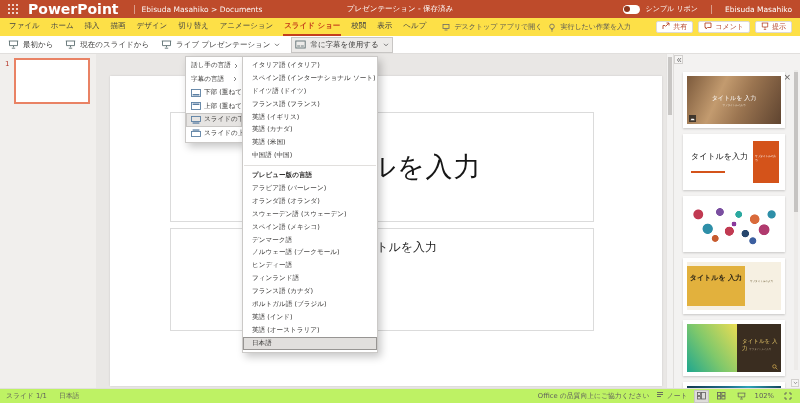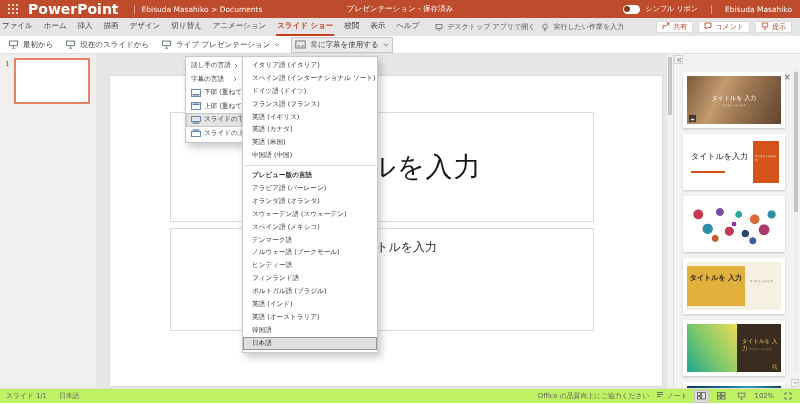--- a/index.html
+++ b/index.html
@@ -18,22 +18,22 @@
   .doc-title { position:absolute; left:50%; transform:translateX(-50%);
     font-size:7.5px; white-space:nowrap; }
   .tb-right { margin-left:auto; display:flex; align-items:center; gap:6px; }
   .toggle { width:17px; height:9px; background:#fff; border-radius:5px; position:relative; }
   .toggle i { position:absolute; left:1.5px; top:1.5px; width:6px; height:6px;
     border-radius:50%; background:#8C351B; }
   .simple-ribbon { font-size:7px; }
   .user-name { font-size:7.5px; }
 
   
-  .tabs-row { height:18px; background:#e5e5e5; display:flex; align-items:stretch;
-    padding-left:1px; position:relative; font-size:7.5px; color:#444; }
+  .tabs-row { height:18px; background:#fde047; display:flex; align-items:stretch;
+    padding-left:8px; position:relative; font-size:7.5px; color:#444; }
   .tab { display:flex; align-items:center; padding:0 1px; margin-right:9px;
     border-bottom:2px solid transparent; cursor:default; white-space:nowrap; }
   .tab.selected { color:#C43E1C; border-bottom-color:#C43E1C; font-weight:bold; }
   .tabs-extra { display:flex; align-items:center; gap:4px; margin-left:6px;
     color:#555; font-size:7px; white-space:nowrap; }
   .right-btns { position:absolute; right:8px; top:3px; display:flex; gap:5px; }
   .hdr-btn { height:12px; display:flex; align-items:center; gap:3px; padding:0 5px;
     border:1px solid #DCDAD8; background:#fff; color:#B6472B; font-size:7px;
     border-radius:2px; white-space:nowrap; }
 
@@ -538,27 +538,27 @@
   <div class="m-row">
       <span>ノルウェー語 (ブークモール)</span>
     </div>
   <div class="m-row">
       <span>ヒンディー語</span>
     </div>
   <div class="m-row">
       <span>フィンランド語</span>
     </div>
   <div class="m-row">
+      <span>フランス語 (カナダ)</span>
+    </div>
+  <div class="m-row">
       <span>ポルトガル語 (ブラジル)</span>
     </div>
   <div class="m-row">
       <span>英語 (インド)</span>
     </div>
   <div class="m-row">
       <span>英語 (オーストラリア)</span>
-    </div>
-  <div class="m-row">
-      <span>韓国語</span>
     </div>
   <div class="m-row focus">
       <span>日本語</span>
     </div>
 </div>
 
 </body></html>

